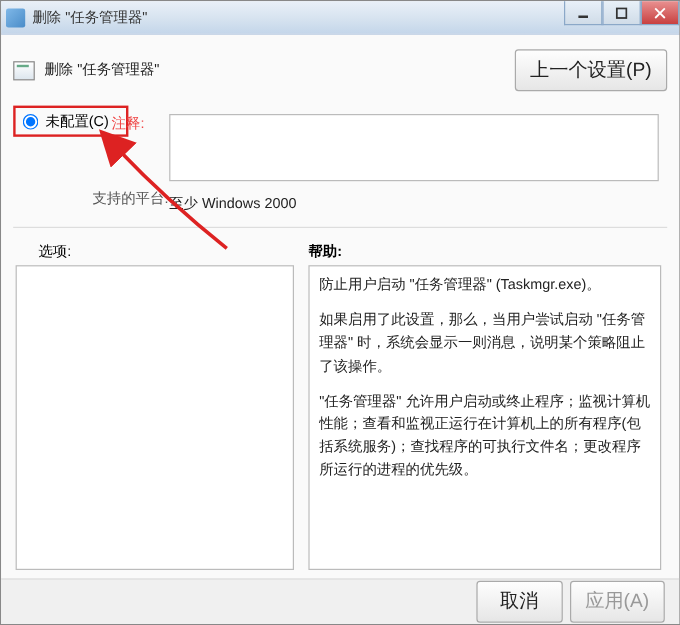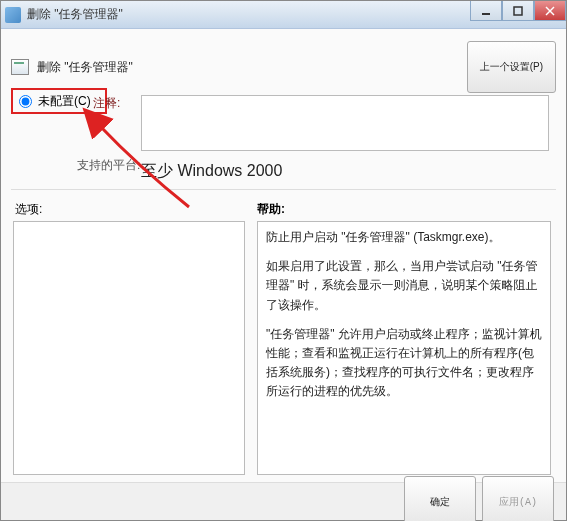--- a/index.html
+++ b/index.html
@@ -61,25 +61,25 @@
 .hdr-icon {
   width: 18px; height: 16px;
   border: 1px solid #888;
   background: linear-gradient(to bottom,#fff,#dde6ee);
   position: relative;
 }
 .hdr-icon::after { content:""; position:absolute; left:2px; top:2px; width:10px; height:2px; background:#6a8; }
 .header-title { font-size: 12px; color: #222; }
 .nav-btns { display: flex; gap: 6px; }
 .btn {
-  padding: 18px 12px;
+  padding: 6px 12px;
   background: linear-gradient(to bottom,#fefefe,#e6e6e6);
   border: 1px solid #aaa;
   border-radius: 3px;
-  font-size: 10px;
+  font-size: 16px;
   color: #222;
   cursor: pointer;
 }
 .radio-section {
   position: absolute;
   left: 14px;
   top: 62px;
   width: 110px;
 }
 .radio-row {
@@ -94,51 +94,51 @@
   position: absolute;
   left: 10px; top: 59px;
   width: 96px; height: 26px;
   border: 2px solid #d22;
   pointer-events: none;
 }
 .comment-label {
   position: absolute;
   left: 92px; top: 66px;
   font-size: 12px;
-  color: #7f1d1d;
+  color: #ef4444;
 }
 .comment-box {
   position: absolute;
   left: 140px; top: 66px;
   width: 408px; height: 56px;
   border: 1px solid #bbb;
   background: #fff;
   font-size: 12px;
   padding: 2px;
   resize: none;
 }
 .platform-label {
   position: absolute;
   left: 76px; top: 128px;
   font-size: 12px; color: #555;
 }
 .platform-value {
   position: absolute;
   left: 140px; top: 132px;
-  font-size: 16px; color: #222;
+  font-size: 12px; color: #222;
 }
 .sep {
   position: absolute;
   left: 10px; top: 160px;
   width: 545px; height: 1px;
   background: #ddd;
 }
 .options-label {
   position: absolute;
-  left: 14px; top: 172px;
+  left: 31px; top: 172px;
   font-size: 12px;
 }
 .help-label {
   position: absolute;
   left: 256px; top: 172px;
   font-size: 12px;
   font-weight: bold;
 }
 .options-box {
   position: absolute;
@@ -166,21 +166,21 @@
   width: 100%; height: 38px;
   background: #f0f0f0;
   border-top: 1px solid #ddd;
   display: flex;
   justify-content: flex-end;
   align-items: center;
   gap: 6px;
   padding-right: 12px;
 }
 .button-bar .btn { min-width: 72px; }
-.btn.disabled { color: #999; font-family: Liberation Mono, monospace; }
+.btn.disabled { color: #999; }
 .arrow {
   position: absolute;
   left: 58px; top: 78px;
   pointer-events: none;
 }
 </style>
 </head>
 <body>
 
 <div class="window">
@@ -253,17 +253,17 @@
         <marker id="ah" markerWidth="12" markerHeight="12" refX="2" refY="5" orient="auto">
           <path d="M0,0 L10,5 L0,10 Z" fill="#d22"></path>
         </marker>
       </defs>
       <path d="M130,100 Q80,60 40,18" stroke="#d22" stroke-width="3" fill="none" marker-end="url(#ah)"></path>
     </svg>
 
   </div>
 
   <div class="button-bar">
-    <button class="btn"><span>确定</span></button>
+    <button class="btn"><span>取消</span></button>
     <button class="btn disabled"><span>应用(A)</span></button>
   </div>
 
 </div>
 
 </body></html>

